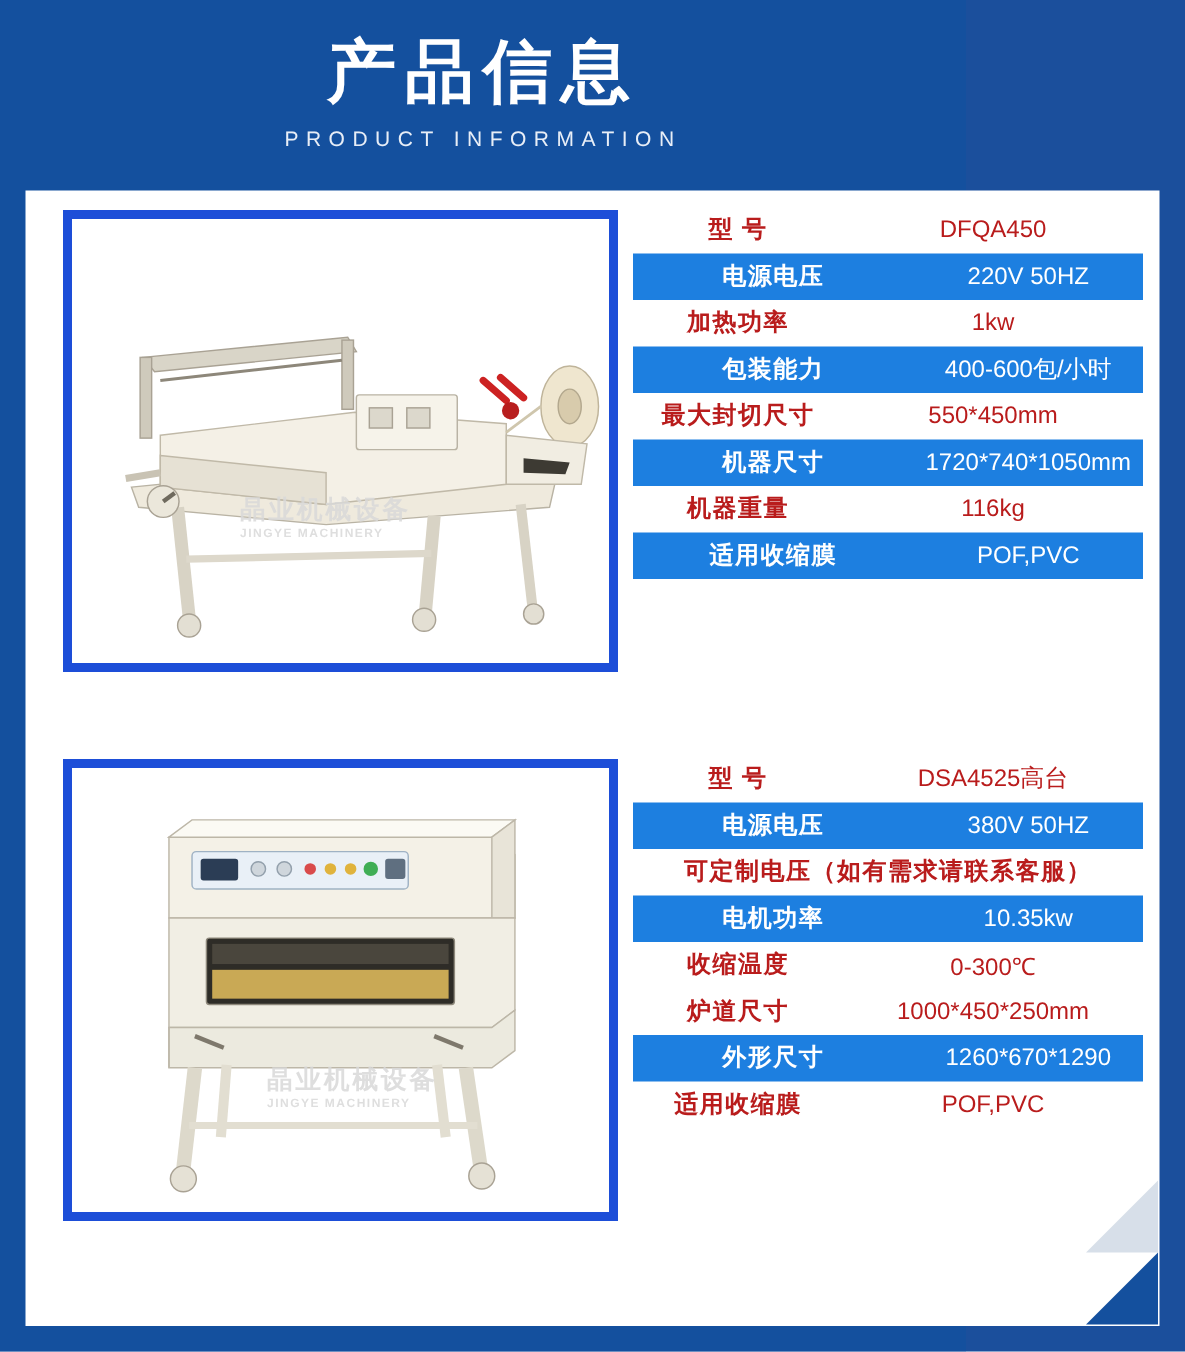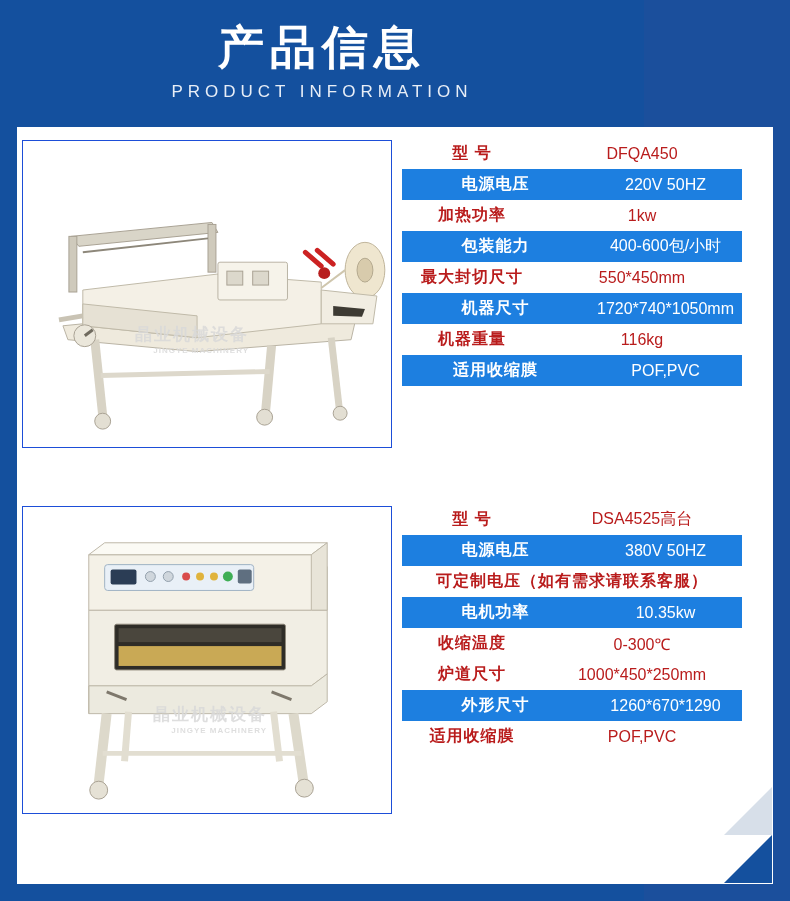--- a/index.html
+++ b/index.html
@@ -24,21 +24,21 @@
     color: #ffffff;
   }
   .header .title-cn {
     font-size: 46px;
     font-weight: bold;
     letter-spacing: 6px;
     line-height: 58px;
     color: #ffffff;
   }
   .header .title-en {
-    font-size: 17px;
+    font-size: 14px;
     letter-spacing: 5px;
     line-height: 32px;
     color: #e8eef7;
     font-weight: normal;
   }
   
   .card {
     position: absolute;
     left: 18px;
     top: 128px;
@@ -66,23 +66,23 @@
   .section {
     position: absolute;
     display: flex;
     gap: 0;
   }
   .sec1 { left: 0; top: 0; width: 754px; }
   .sec2 { left: 0; top: 366px; width: 754px; }
 
   .photo-box {
     width: 370px;
-    margin-left: 4px;
+    margin-left: 24px;
     margin-top: 12px;
-    border: 1px solid #1d4ed8;
+    border: 6px solid #1d4ed8;
     background: #ffffff;
     position: relative;
     overflow: hidden;
   }
   .photo1 { height: 308px; }
   .photo2 { height: 308px; }
 
   .spec-table {
     width: 340px;
     margin-left: 10px;
@@ -122,21 +122,21 @@
   .m1 { position: absolute; left: 0; top: 0; width: 100%; height: 100%; }
   .wm {
     position: absolute;
     font-size: 17px;
     color: #d9d9d9;
     letter-spacing: 2px;
     font-weight: bold;
     opacity: .85;
     user-select: none;
   }
-  .wm small { display:block; font-size: 8px; letter-spacing: 1px; text-align:right;}
+  .wm small { display:block; font-size: 8px; letter-spacing: 1px; text-align:left;}
 </style>
 </head>
 <body>
 
 <div class="page">
 
   <div class="header">
     <div class="title-cn">产品信息</div>
     <div class="title-en">PRODUCT INFORMATION</div>
   </div>

